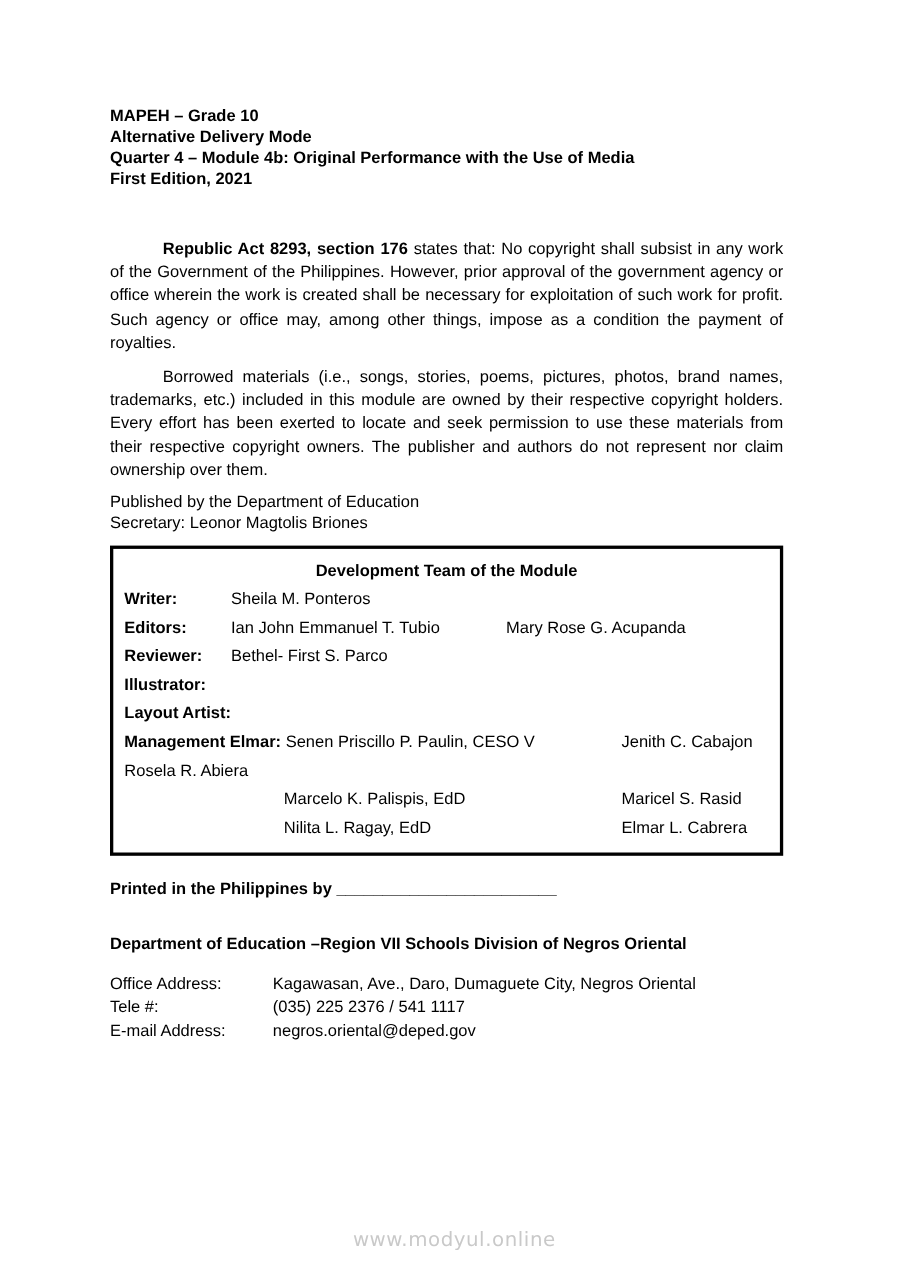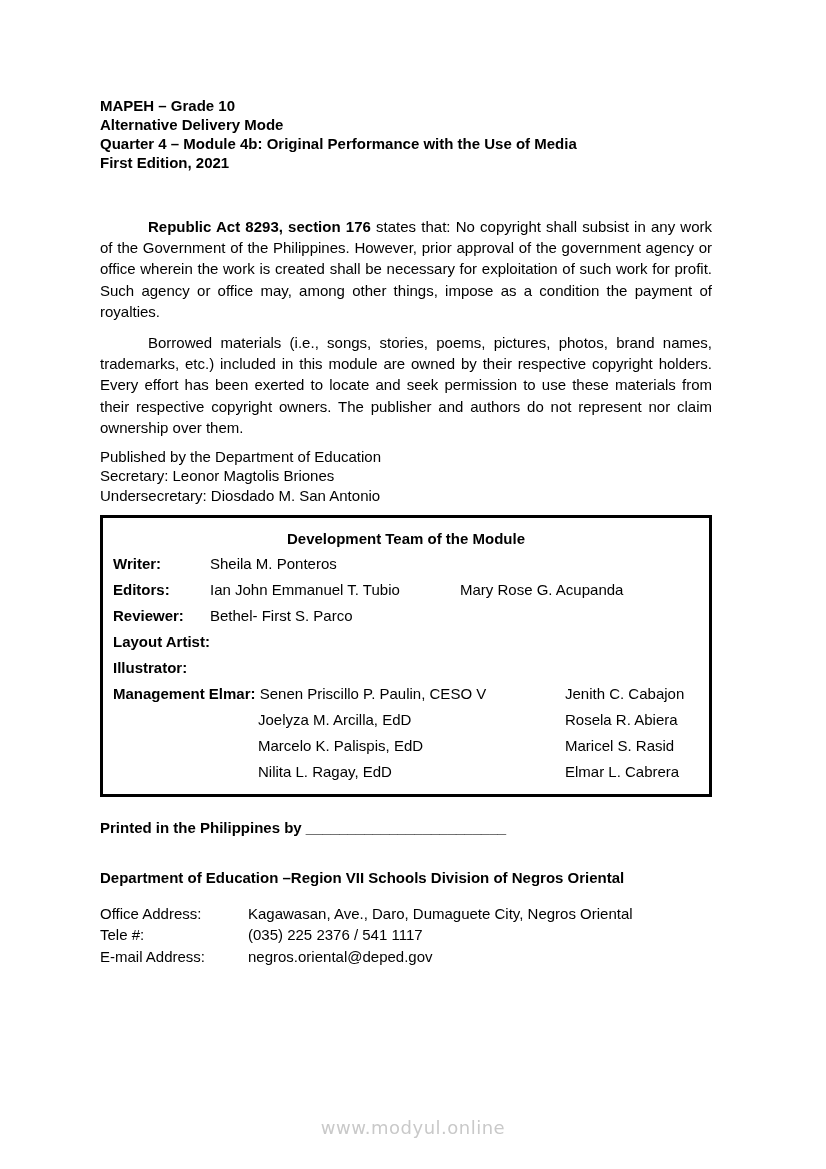--- a/index.html
+++ b/index.html
@@ -110,21 +110,20 @@
       <div>First Edition, 2021</div>
     </div>
 
     <p class="para para-1"><b>Republic Act 8293, section 176</b><span> states that: No copyright shall subsist in any work of the Government of the Philippines. However, prior approval of the government agency or office wherein the work is created shall be necessary for exploitation of such work for profit. Such agency or office may, among other things, impose as a condition the payment of royalties.</span></p>
 
     <p class="para para-2">Borrowed materials (i.e., songs, stories, poems, pictures, photos, brand names, trademarks, etc.) included in this module are owned by their respective copyright holders. Every effort has been exerted to locate and seek permission to use these materials from their respective copyright owners. The publisher and authors do not represent nor claim ownership over them.</p>
 
     <div class="publisher-block">
       <div>Published by the Department of Education</div>
       <div>Secretary: Leonor Magtolis Briones</div>
-      <div>Undersecretary: Diosdado M. San Antonio</div>
     </div>
 
     <div class="dev-box">
       <div class="dev-box-title">Development Team of the Module</div>
 
       <div class="dt-row">
         <span class="dt-label">Writer:</span>
         <span class="dt-val1">Sheila M. Ponteros</span>
       </div>
 
@@ -133,34 +132,33 @@
         <span class="dt-val1">Ian John Emmanuel T. Tubio</span>
         <span class="dt-val2">Mary Rose G. Acupanda</span>
       </div>
 
       <div class="dt-row">
         <span class="dt-label">Reviewer:</span>
         <span class="dt-val1">Bethel- First S. Parco</span>
       </div>
 
       <div class="dt-row">
-        <span class="dt-label" style="width:auto">Layout Artist:</span>
+        <span class="dt-label">Illustrator:</span>
       </div>
 
       <div class="dt-row">
-        <span class="dt-label">Illustrator:</span>
+        <span class="dt-label" style="width:auto">Layout Artist:</span>
       </div>
 
       <div class="dt-row">
         <span class="mg-left"><span class="mg-label">Management Elmar:</span> <span>Senen Priscillo P. Paulin, CESO V</span></span>
         <span class="mg-right">Jenith C. Cabajon</span>
       </div>
 
       <div class="dt-row">
-        <span class="mg-left mg-left-indent">Joelyza M. Arcilla, EdD</span>
         <span class="mg-right">Rosela R. Abiera</span>
       </div>
 
       <div class="dt-row">
         <span class="mg-left mg-left-indent">Marcelo K. Palispis, EdD</span>
         <span class="mg-right">Maricel S. Rasid</span>
       </div>
 
       <div class="dt-row">
         <span class="mg-left mg-left-indent">Nilita L. Ragay, EdD</span>

